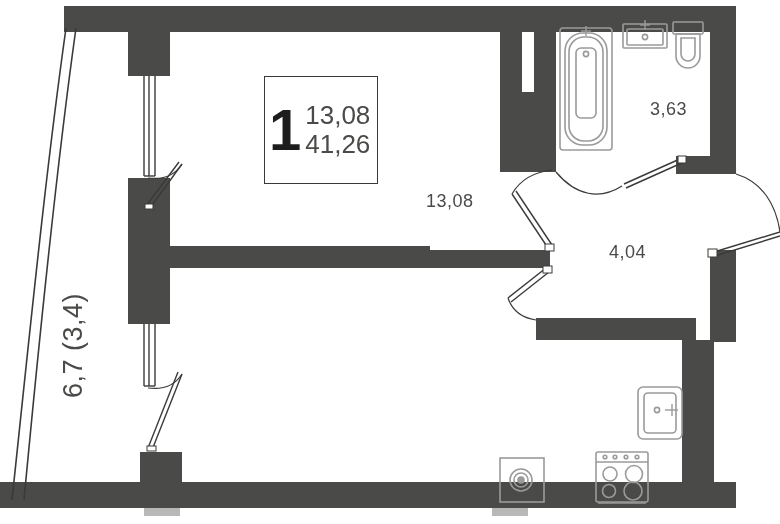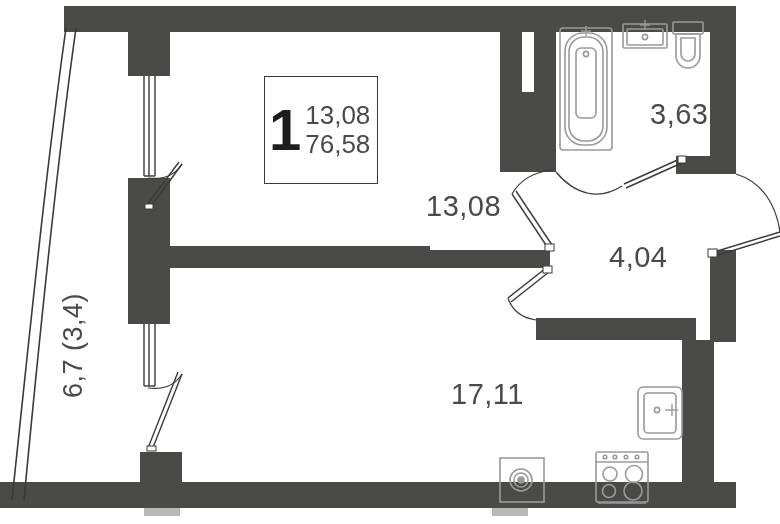--- a/index.html
+++ b/index.html
@@ -24,21 +24,21 @@
     left: 0;
     top: 0;
     width: 780px;
     height: 524px;
     display: block;
   }
   .area-label {
     position: absolute;
     color: #4a4a48;
     font-family: "Liberation Sans", sans-serif;
-    font-size: 29px;
+    font-size: 18px;
     letter-spacing: 0.5px;
     white-space: nowrap;
     line-height: 1;
   }
   #label-room-main   { left: 426px; top: 192px; }
   #label-bathroom    { left: 650px; top: 100px; }
   #label-hall        { left: 609px; top: 243px; text-align: right; }
   #label-kitchen     { left: 451px; top: 380px; }
   #label-balcony {
     left: 60px;
@@ -223,25 +223,24 @@
     </g>
 
   </svg>
 
   <div class="area-label" id="label-room-main">13,08</div>
 
   <div class="area-label" id="label-bathroom">3,63</div>
 
   <div class="area-label" id="label-hall">4,04</div>
 
-  <div class="area-label" id="label-kitchen">17,11</div>
 
   <div class="area-label" id="label-balcony">6,7 (3,4)</div>
 
   <div id="info-box">
     <div id="info-rooms">1</div>
     <div id="info-figures">
       <span>13,08</span>
-      <span>76,58</span>
+      <span>41,26</span>
     </div>
   </div>
 
 </div>
 
 </body></html>

